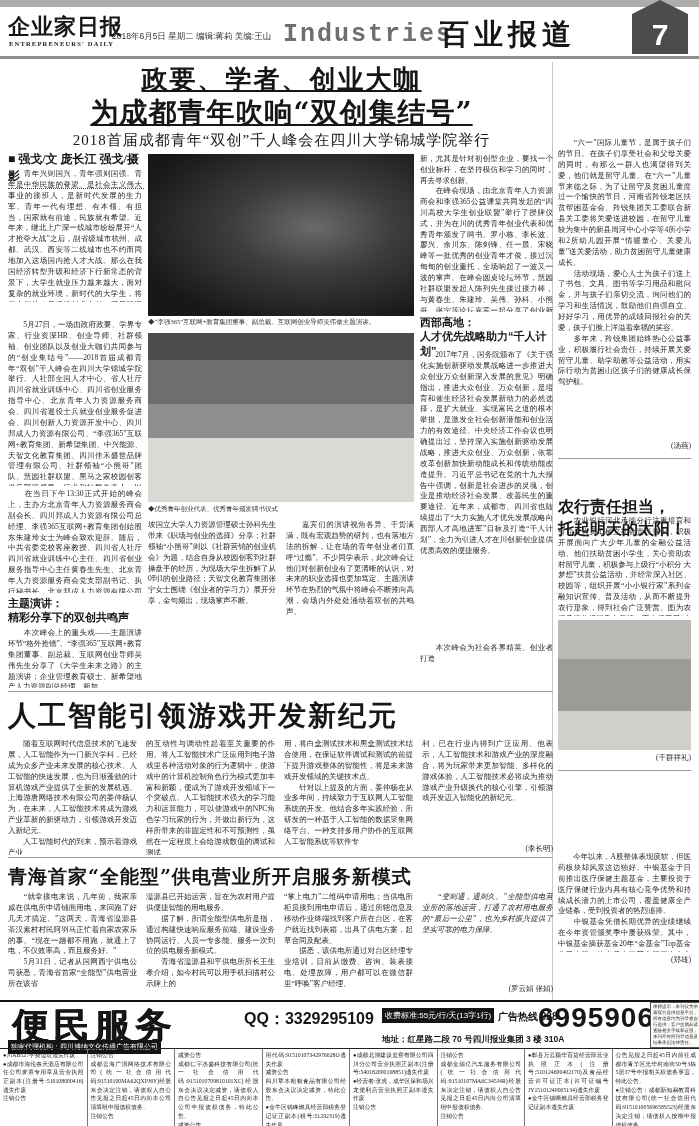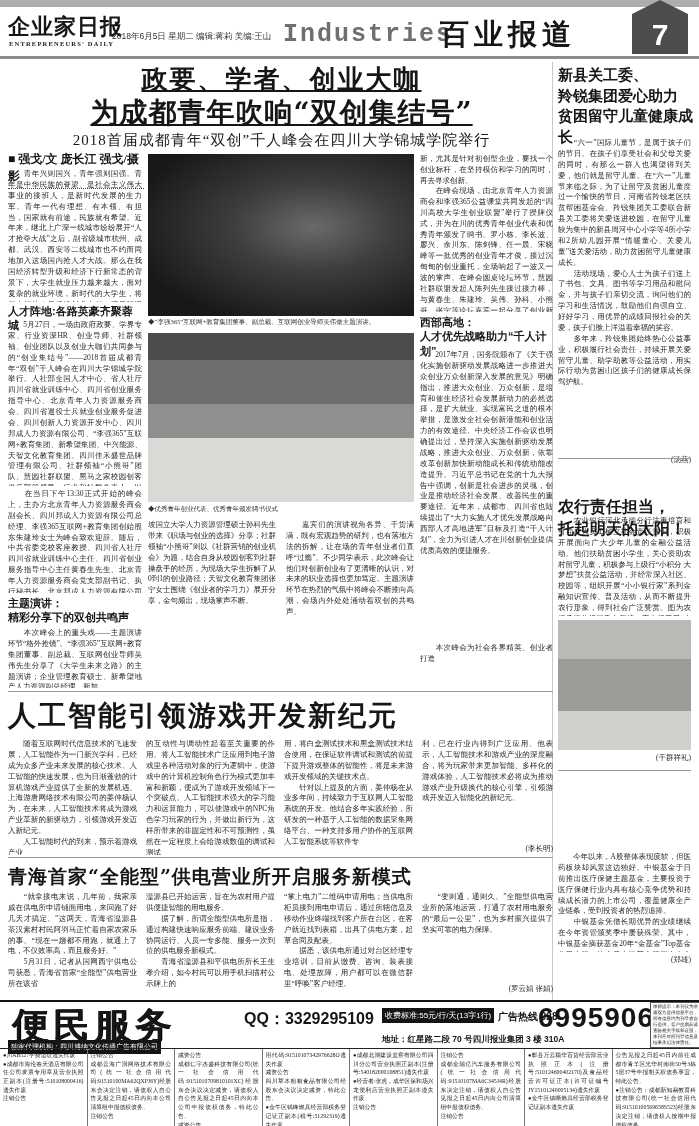--- a/index.html
+++ b/index.html
@@ -65,21 +65,20 @@
   <div class="abs page-badge" style="left:632px;top:0;width:56px;height:54px;">7</div>
   <div class="abs rule" style="left:0;top:56px;width:699px;height:3px;"></div>
   <div class="abs vsep" style="left:552px;top:62px;width:1px;height:938px;"></div>
 
   <div class="abs headline h1" style="left:8px;top:62px;width:547px;">政要、学者、创业大咖</div>
   <div class="abs headline h2" style="left:8px;top:94px;width:547px;">为成都青年吹响“双创集结号”</div>
   <div class="abs deck" style="left:8px;top:131px;width:547px;">2018首届成都青年“双创”千人峰会在四川大学锦城学院举行</div>
   <div class="abs byline" style="left:8px;top:151px;width:136px;">■ 强戈/文  庞长江 强戈/摄影</div>
 
   <div class="abs body-text" style="left:8px;top:169px;width:134px;height:133px;">　　青年兴则国兴，青年强则国强。青年是中华民族的脊梁、是社会主义伟大事业的接班人，是新时代发展的生力军。青年一代有理想、有本领、有担当，国家就有前途，民族就有希望。近年来，继北上广深一线城市纷纷展开“人才抢夺大战”之后，副省级城市杭州、成都、武汉、西安等二线城市也不约而同地加入这场国内抢人才大战。那么在我国经济转型升级和经济下行新常态的背景下，大学生就业压力越来越大，面对复杂的就业环境，新时代的大学生，将何去何从？是勇挑创业大任，还是随遇而安地走上就业岗位，还是返乡参与地方建设？</div>
-  <div class="abs subhead" style="left:8px;top:304px;width:134px;">人才阵地:各路英豪齐聚蓉城</div>
   <div class="abs body-text" style="left:8px;top:320px;width:134px;height:166px;">　　5月27日，一场由政府政要、学界专家、行业资深HR、创业导师、社群领袖、创业团队以及创业大咖们共同参与的“创业集结号”——2018首届成都青年“双创”千人峰会在四川大学锦城学院举行。人社部全国人才中心、省人社厅四川省就业训练中心、四川省创业服务指导中心、北京青年人力资源服务商会、四川省退役士兵就业创业服务促进会、四川创新人力资源开发中心、四川邦成人力资源有限公司、“李强365”互联网+教育集团、新希望集团、中兴能源、天智文化教育集团、四川佳禾盛世品牌管理有限公司、社群领袖“小熊哥”团队、慧园社群联盟、黑马之家校园创客俱乐部等领导、行业和社群负责人，以及四川主流高校创业者约800余人参加此次峰会。</div>
   <div class="abs body-text" style="left:8px;top:489px;width:134px;height:104px;">　　在当日下午13:30正式开始的峰会上，主办方北京青年人力资源服务商会副会长、四川邦成人力资源有限公司总经理、李强365互联网+教育集团创始股东朱建玲女士为峰会致欢迎辞。随后，中共省委党校客座教授、四川省人社厅四川省就业训练中心主任、四川省创业服务指导中心主任黄春生先生、北京青年人力资源服务商会党支部副书记、执行秘书长、北京邦成人力资源有限公司总经理张航先生分别登台致辞，赢得了与会嘉宾、激情的创业者们一阵阵热烈的掌声。</div>
   <div class="abs subhead" style="left:8px;top:596px;width:134px;">主题演讲：
 精彩分享下的双创共鸣声</div>
   <div class="abs body-text" style="left:8px;top:628px;width:134px;height:60px;">　　本次峰会上的重头戏——主题演讲环节“格外抢镜”。“李强365”互联网+教育集团董事、副总裁、互联网创业导师吴伟先生分享了《大学生未来之路》的主题演讲；企业管理教育硕士、新希望地产人力资源副总经理、新加</div>
 
   <div class="abs photo photo-speaker" style="left:148px;top:154px;width:266px;height:162px;"></div>
   <div class="abs caption" style="left:148px;top:318px;width:266px;height:13px;">◆“李强365”互联网+教育集团董事、副总裁、互联网创业导师吴伟做主题演讲。</div>
   <div class="abs photo photo-stage" style="left:148px;top:333px;width:266px;height:169px;"></div>
   <div class="abs caption" style="left:148px;top:505px;width:266px;height:12px;">◆优秀青年创业代表、优秀青年颁发聘书仪式</div>
@@ -87,29 +86,24 @@
   <div class="abs body-text" style="left:148px;top:520px;width:128px;height:168px;">坡国立大学人力资源管理硕士孙科先生带来《职场与创业的选择》分享；社群领袖“小熊哥”则以《社群营销的创业机会》为题，结合自身从校园创客到社群操盘手的经历，为现场大学生拆解了从0到1的创业路径；天智文化教育集团张宁女士围绕《创业者的学习力》展开分享，金句频出，现场掌声不断。</div>
   <div class="abs body-text" style="left:286px;top:520px;width:128px;height:168px;">　　嘉宾们的演讲视角各异、干货满满，既有宏观趋势的研判，也有落地方法的拆解，让在场的青年创业者们直呼“过瘾”。不少同学表示，此次峰会让他们对创新创业有了更清晰的认识，对未来的职业选择也更加笃定。主题演讲环节在热烈的气氛中将峰会不断推向高潮，会场内外处处涌动着双创的共鸣声。</div>
 
   <div class="abs body-text" style="left:420px;top:154px;width:133px;height:30px;">新，尤其是针对初创型企业，要找一个创业标杆，在坚持模仿和学习的同时，再去寻求创新。</div>
   <div class="abs body-text" style="left:420px;top:186px;width:133px;height:126px;">　　在峰会现场，由北京青年人力资源商会和李强365公益课堂共同发起的“四川高校大学生创业联盟”举行了授牌仪式，并为在川的优秀青年创业代表和优秀青年颁发了聘书。罗小栋、李长波、廖兴、余川东、陈剑锋、任一晨、宋晓峰等一批优秀的创业青年才俊，接过沉甸甸的创业重托，全场响起了一波又一波的掌声。在峰会圆桌论坛环节，慧园社群联盟发起人陈列先生接过接力棒，与黄春生、朱建玲、吴伟、孙科、小熊哥、张宁等论坛嘉宾一起分享了创业新知。论坛嘉宾们的分享为与会嘉宾和创业者带来一场酣畅淋漓大开的创业新思想的碰撞。</div>
   <div class="abs subhead" style="left:420px;top:315px;width:133px;">西部高地：
 人才优先战略助力“千人计划”</div>
   <div class="abs body-text" style="left:420px;top:350px;width:133px;height:290px;">　　2017年7月，国务院颁布了《关于强化实施创新驱动发展战略进一步推进大众创业万众创新深入发展的意见》明确指出，推进大众创业、万众创新，是培育和催生经济社会发展新动力的必然选择，是扩大就业、实现富民之道的根本举措，是激发全社会创新潜能和创业活力的有效途径。中央经济工作会议也明确提出过，坚持深入实施创新驱动发展战略，推进大众创业、万众创新，依靠改革创新加快新动能成长和传统动能改造提升。习近平总书记在党的十九大报告中强调，创新是社会进步的灵魂，创业是推动经济社会发展、改善民生的重要途径。近年来，成都市、四川省也陆续提出了“大力实施人才优先发展战略向西部人才高地进军”目标及打造“千人计划”，全力为引进人才在川创新创业提供优质高效的便捷服务。</div>
   <div class="abs body-text" style="left:420px;top:643px;width:133px;height:42px;">　　本次峰会为社会各界精英、创业者打造</div>
 
-  <div class="abs rail-title" style="left:558px;top:65px;width:136px;font-size:15px;">
-    <div>新县关工委、</div>
-    <div>羚锐集团爱心助力</div>
-    <div>贫困留守儿童健康成长</div>
-  </div>
   <div class="abs body-text" style="left:558px;top:138px;width:133px;height:300px;">　　“六一”国际儿童节，是属于孩子们的节日。在孩子们享受社会和父母关爱的同时，有那么一群人也渴望得到关爱，他们就是留守儿童。在“六一”儿童节来临之际，为了让留守及贫困儿童度过一个愉快的节日，河南省羚锐老区扶贫帮困基金会、羚锐集团关工委联合新县关工委将关爱送进校园，在留守儿童较为集中的新县周河中心小学等4所小学和2所幼儿园开展“情暖童心、关爱儿童”送关爱活动，助力贫困留守儿童健康成长。
 　　活动现场，爱心人士为孩子们送上了书包、文具、图书等学习用品和慰问金，并与孩子们亲切交流，询问他们的学习和生活情况，鼓励他们自强自立、好好学习，用优异的成绩回报社会的关爱，孩子们脸上洋溢着幸福的笑容。
 　　多年来，羚锐集团始终热心公益事业，积极履行社会责任，持续开展关爱留守儿童、助学助教等公益活动，用实际行动为贫困山区孩子们的健康成长保驾护航。</div>
-  <div class="abs sig" style="left:558px;top:455px;width:133px;">(汤燕)</div>
+  <div class="abs sig" style="left:558px;top:441px;width:133px;">(汤燕)</div>
   <div class="abs hairline" style="left:558px;top:458px;width:133px;height:1px;"></div>
 
   <div class="abs rail-title" style="left:558px;top:468px;width:136px;font-size:16px;margin-top:28px;">
     <div>农行责任担当，</div>
     <div>托起明天的太阳！</div>
   </div>
   <div class="abs body-text" style="left:558px;top:516px;width:133px;height:100px;">　　农业银行河北承德分行注重培育和引导广大员工树立社会责任意识，积极开展面向广大少年儿童的金融公益活动。他们扶助贫困小学生，关心资助农村留守儿童，积极参与上级行“小积分 大梦想”扶贫公益活动，并经常深入社区、校园等，组织开展“小小银行家”系列金融知识宣传、普及活动，从而不断提升农行形象，得到社会广泛赞赏。图为农行承德分行团委在所辖一家支行开展“小小银行家”主题活动后，团委书记徐丽莉（后排左五）和</div>
   <div class="abs photo photo-bank" style="left:558px;top:620px;width:133px;height:130px;"></div>
   <div class="abs sig" style="left:558px;top:753px;width:133px;">(干群祥礼)</div>
   <div class="abs hairline" style="left:558px;top:770px;width:133px;height:1px;"></div>
@@ -130,21 +124,21 @@
 
   <div class="abs hairline" style="left:8px;top:857px;width:545px;height:1px;"></div>
   <div class="abs qh-title" style="left:8px;top:864px;width:545px;">青海首家“全能型”供电营业所开启服务新模式</div>
   <div class="abs body-text" style="left:8px;top:892px;width:129px;height:104px;">　　“就拿接电来说，几年前，我家亲戚在供电所申请铺面用电，来回跑了好几天才搞定。”这两天，青海省湟源县茶汉素村村民阿羽马正忙着自家农家乐的事。“现在一趟都不用跑，就通上了电，不仅效率高，而且服务好。”
 　　5月31日，记者从国网西宁供电公司获悉，青海省首家“全能型”供电营业所在该省</div>
   <div class="abs body-text" style="left:146px;top:892px;width:129px;height:104px;">湟源县已开始运营，旨在为农村用户提供便捷智能的用电服务。
 　　据了解，所谓全能型供电所是指，通过构建快速响应服务前端、建设业务协同运行、人员一专多能、服务一次到位的供电服务新模式。
 　　青海省湟源县和平供电所所长王生孝介绍，如今村民可以用手机扫描村公示牌上的</div>
   <div class="abs body-text" style="left:284px;top:892px;width:129px;height:104px;">“掌上电力”二维码申请用电；当供电所柜员接到用电申请后，通过所辖信息及移动作业终端找到客户所在台区，在客户就近找到表箱，出具了供电方案，起草合同及配表。
 　　据悉，该供电所通过对台区经理专业培训，目前从缴费、咨询、装表接电、处理故障，用户都可以在微信群里“呼唤”客户经理。</div>
-  <div class="abs body-text" style="left:422px;top:892px;width:131px;height:90px;">　　“变则通，通则久。”全能型供电营业所的落地运营，打通了农村用电服务的“最后一公里”，也为乡村振兴提供了坚实可靠的电力保障。</div>
+  <div class="abs body-text" style="left:422px;top:892px;width:131px;height:90px;font-style:italic;">　　“变则通，通则久。”全能型供电营业所的落地运营，打通了农村用电服务的“最后一公里”，也为乡村振兴提供了坚实可靠的电力保障。</div>
   <div class="abs sig" style="left:422px;top:984px;width:131px;">(罗云娟 张娟)</div>
 
   <div class="abs" style="left:0;top:1000px;width:699px;height:2px;background:#111;"></div>
   <div class="abs svc-title" style="left:12px;top:1002px;">便民服务</div>
   <div class="abs svc-agency" style="left:8px;top:1040px;">独家代理机构：四川博纳文化传播广告有限公司</div>
   <div class="abs svc-qq" style="left:244px;top:1009px;">QQ：3329295109</div>
   <div class="abs svc-price" style="left:382px;top:1008px;">收费标准:55元/行/天(13字1行)</div>
   <div class="abs svc-hotline-prefix" style="left:498px;top:1010px;">广告热线 028-</div>
   <div class="abs svc-hotline" style="left:538px;top:1002px;">69959066</div>
   <div class="abs svc-address" style="left:382px;top:1034px;">地址：红星路二段 70 号四川报业集团 3 楼 310A</div>

